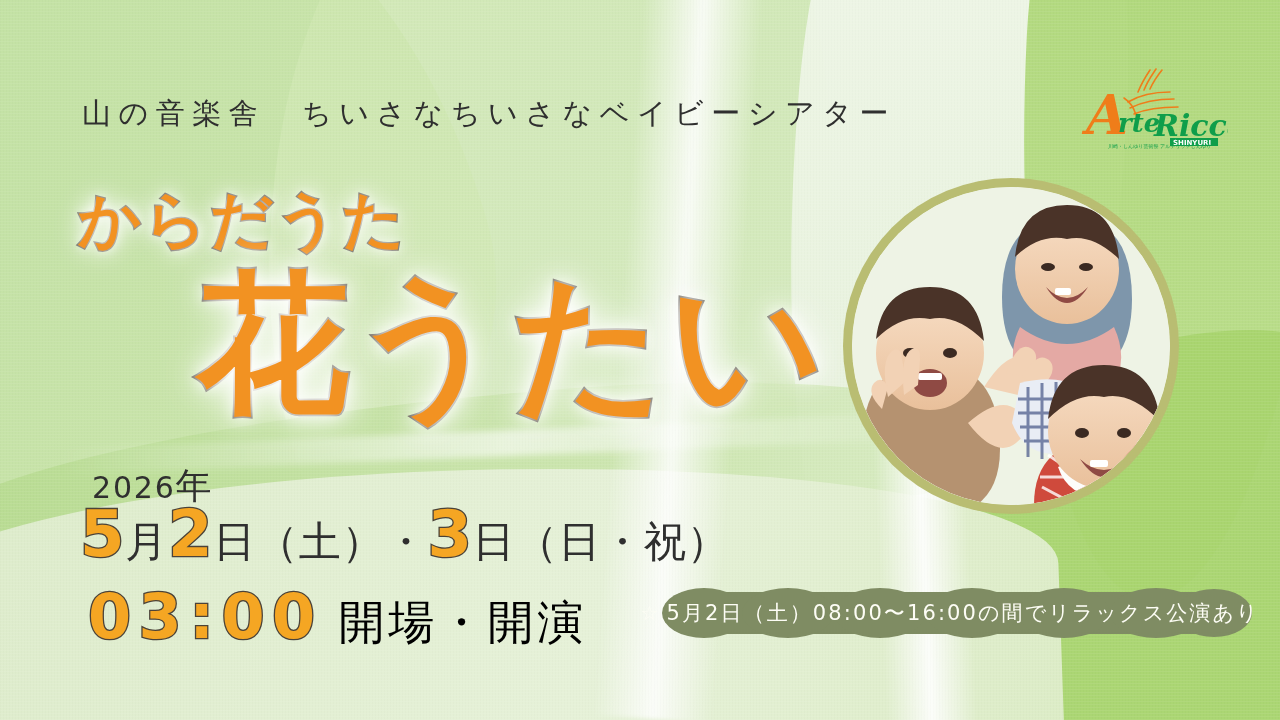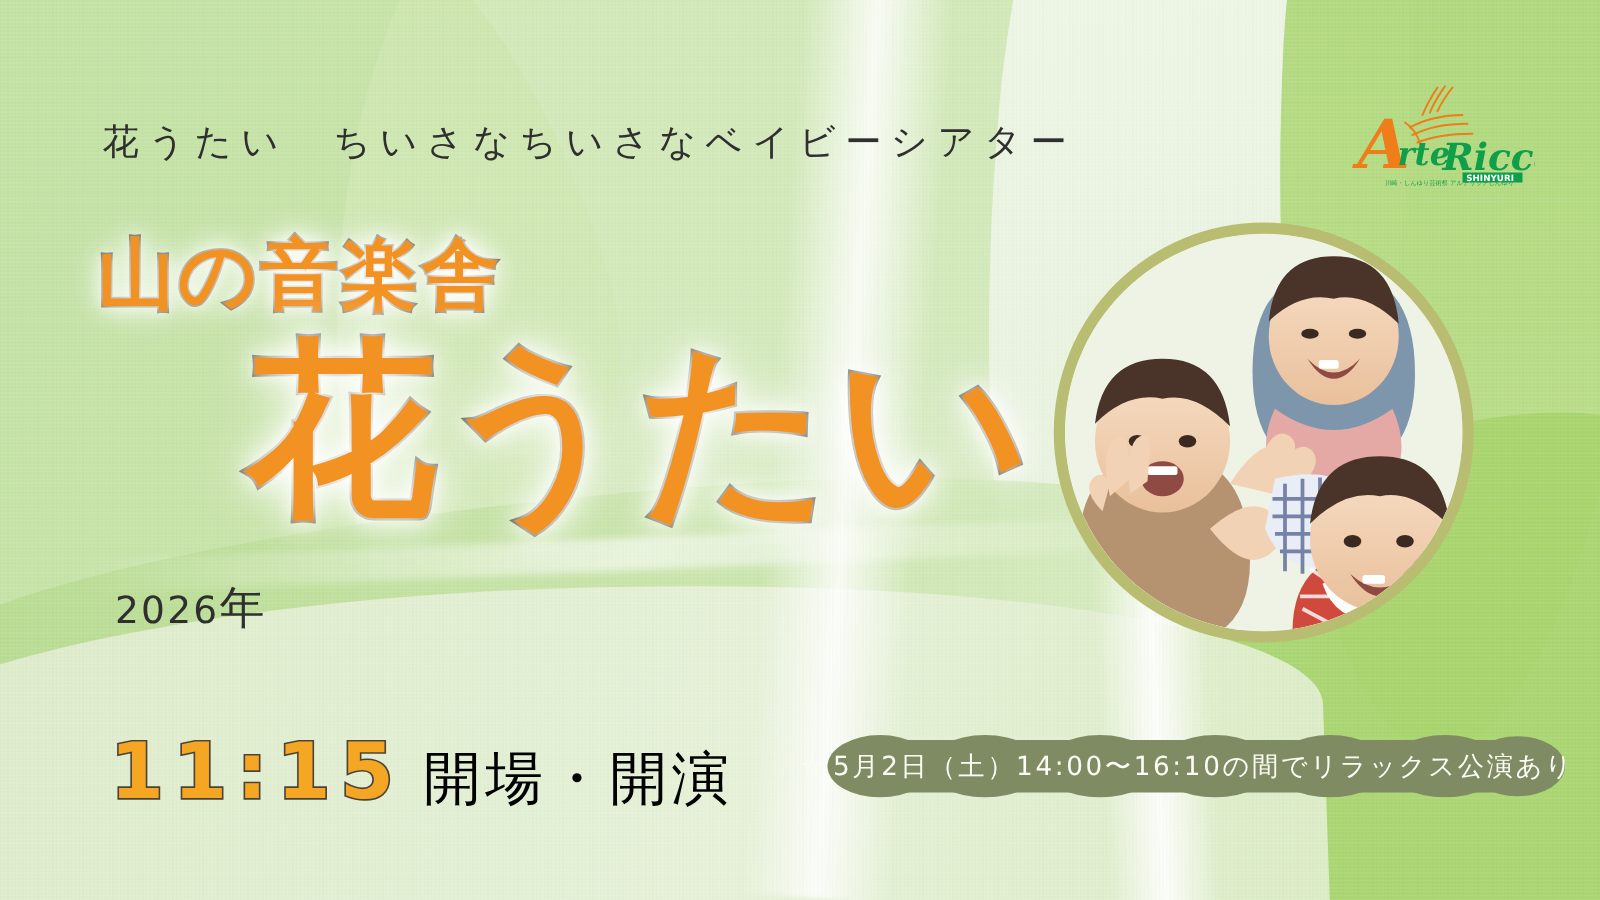--- a/index.html
+++ b/index.html
@@ -193,21 +193,21 @@
     <div class="leaf band-mid"></div>
     <div class="leaf band-low"></div>
     <div class="leaf sheen-a"></div>
     <div class="leaf sheen-b"></div>
     <div class="leaf sheen-c"></div>
   </div>
   <div class="paper"></div>
 
   <div class="content">
 
-    <div class="series-line">花うたい　ちいさなちいさなベイビーシアター</div>
+    <div class="series-line">山の音楽舎　ちいさなちいさなベイビーシアター</div>
 
     <div class="logo">
       <svg viewBox="0 0 160 92" xmlns="http://www.w3.org/2000/svg" aria-hidden="true">
         <g fill="none" stroke="#ef7d1a" stroke-width="1.6" stroke-linecap="round">
           <path d="M70 34 C74 24 78 18 82 12"></path>
           <path d="M76 32 C80 22 84 17 88 11"></path>
           <path d="M82 31 C86 22 90 17 94 12"></path>
           <path d="M60 44 C70 38 86 34 102 34"></path>
           <path d="M62 50 C74 44 90 41 106 41"></path>
           <path d="M66 56 C78 51 94 49 110 49"></path>
@@ -215,21 +215,21 @@
         </g>
         <text x="18" y="76" font-family="'DejaVu Serif','Liberation Serif',serif" font-size="54" font-style="italic" font-weight="700" fill="#ef7d1a">A</text>
         <text x="50" y="74" font-family="'DejaVu Serif','Liberation Serif',serif" font-size="26" font-style="italic" font-weight="700" fill="#0f9e4a">rte</text>
         <text x="86" y="78" font-family="'DejaVu Serif','Liberation Serif',serif" font-size="30" font-style="italic" font-weight="700" fill="#0f9e4a">Ricca</text>
         <rect x="102" y="80" width="48" height="8" fill="#0f9e4a"></rect>
         <text x="105" y="87" font-family="'DejaVu Sans','Liberation Sans',sans-serif" font-size="7" font-weight="700" fill="#ffffff">SHINYURI</text>
         <text x="40" y="90" font-family="'DejaVu Sans','Liberation Sans',sans-serif" font-size="5" fill="#0f9e4a">川崎・しんゆり芸術祭 アルテリッチしんゆり</text>
       </svg>
     </div>
 
-    <div class="subtitle">山の音楽舎</div>
+    <div class="subtitle">からだうた</div>
 
     <div class="maintitle">花うたい</div>
 
     <div class="photo-ring">
       <div class="photo-disc">
         <svg viewBox="0 0 318 318" xmlns="http://www.w3.org/2000/svg" aria-hidden="true">
           <defs>
             <clipPath id="disc">
                 <circle cx="159" cy="159" r="159"></circle>
               </clipPath>
@@ -307,40 +307,43 @@
             </g>
           </g>
         </svg>
       </div>
     </div>
 
     <div class="year-line">
       <span>2026</span><span class="kanji-sm">年</span>
     </div>
 
+    <div class="date-line">
+      <span class="num-big">5</span><span class="kanji-md">月</span><span class="num-big">2</span><span class="kanji-md">日（土）</span><span class="kanji-md">・</span><span class="num-big">3</span><span class="kanji-md">日（日・祝）</span>
+    </div>
 
     <div class="time-line">
-      <span class="num-time">11:15</span><span class="spacer-sm"></span><span class="kanji-lg">開場・開演</span>
+      <span class="num-time">03:00</span><span class="spacer-sm"></span><span class="kanji-lg">開場・開演</span>
     </div>
 
     <div class="relax">
       <div class="relax-bg">
         <svg viewBox="0 0 604 50" preserveAspectRatio="none" xmlns="http://www.w3.org/2000/svg" aria-hidden="true">
           <g fill="#7f8c63">
             <rect x="18" y="4" width="570" height="42" rx="21"></rect>
             <ellipse cx="56" cy="25" rx="42" ry="25"></ellipse>
             <ellipse cx="140" cy="25" rx="46" ry="25"></ellipse>
             <ellipse cx="232" cy="25" rx="46" ry="25"></ellipse>
             <ellipse cx="324" cy="25" rx="46" ry="25"></ellipse>
             <ellipse cx="416" cy="25" rx="46" ry="25"></ellipse>
             <ellipse cx="508" cy="25" rx="46" ry="25"></ellipse>
             <ellipse cx="566" cy="25" rx="38" ry="24"></ellipse>
           </g>
         </svg>
       </div>
       <div class="relax-text">
         <span class="star-icon">☆</span>
-          <span>5月2日（土）14:00〜16:10の間でリラックス公演あり</span>
+          <span>5月2日（土）08:00〜16:00の間でリラックス公演あり</span>
       </div>
     </div>
 
   </div>
 </div>
 
 </body></html>

